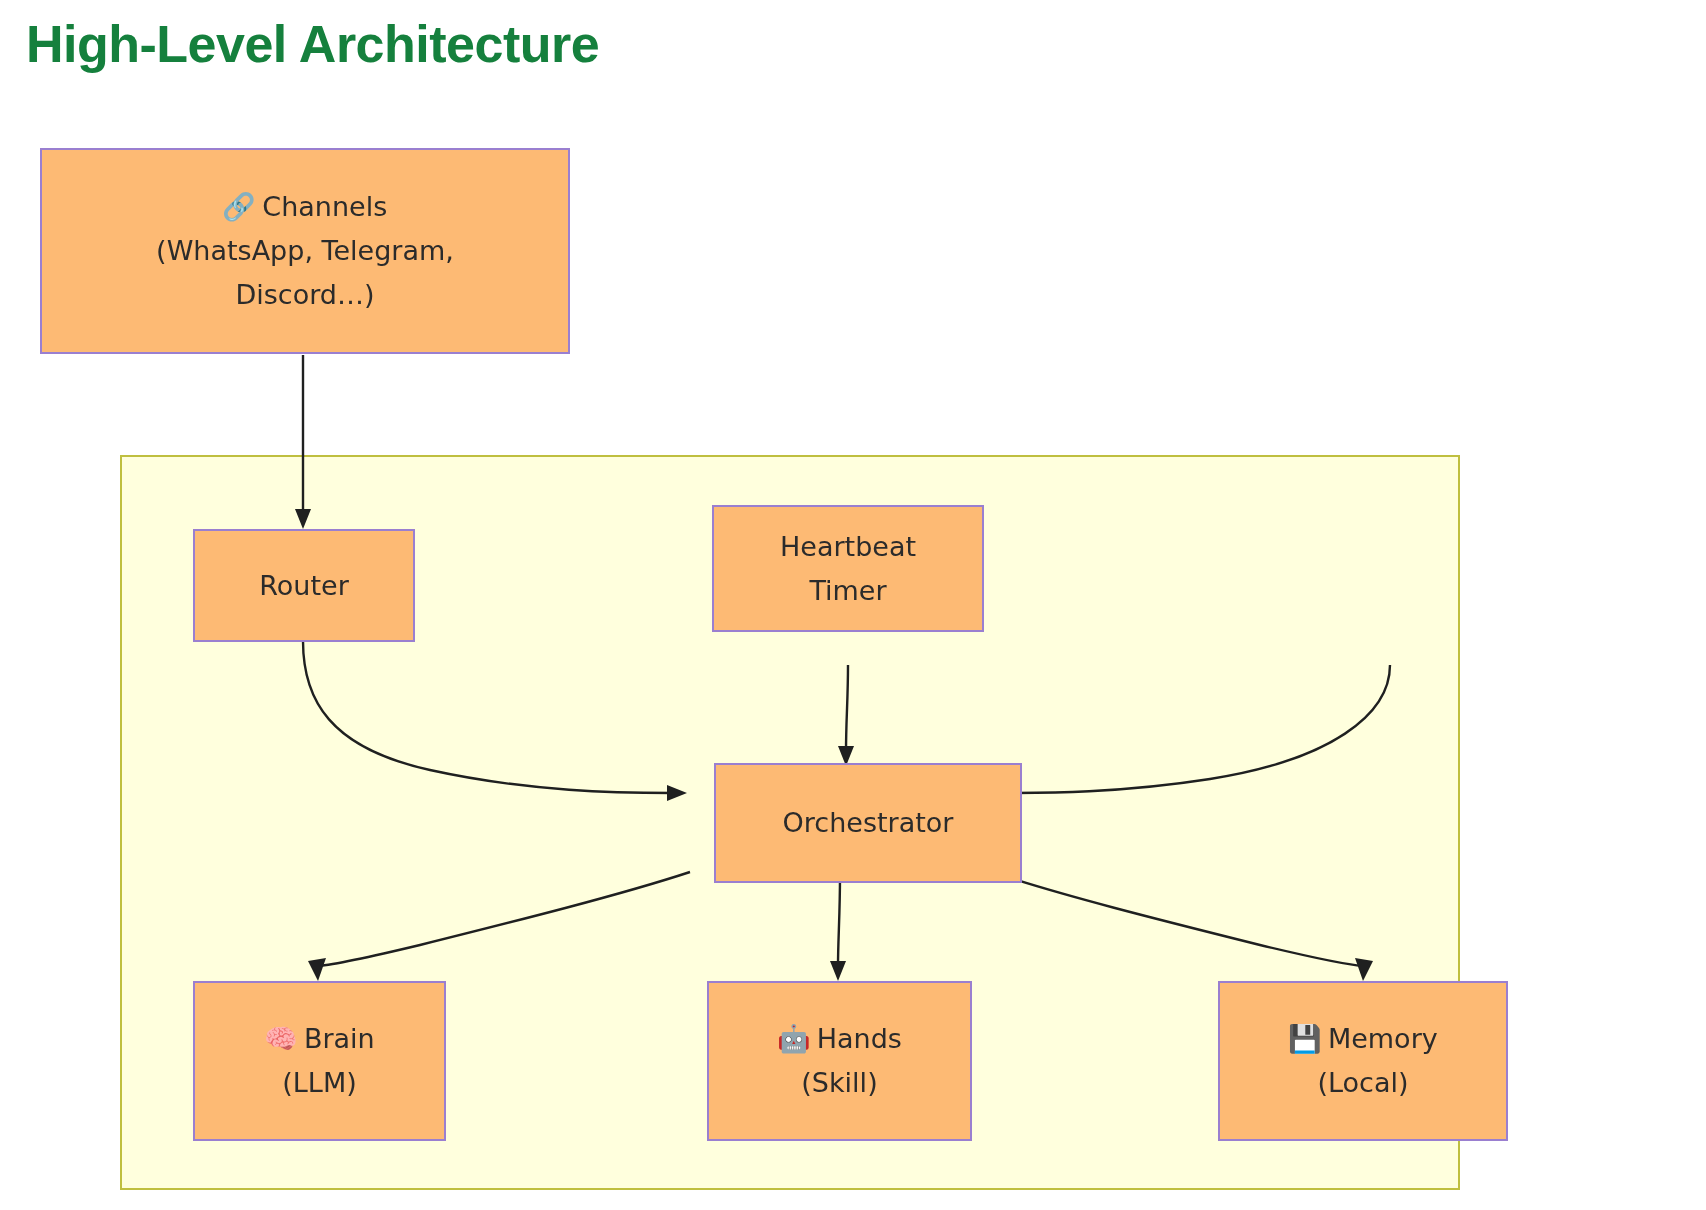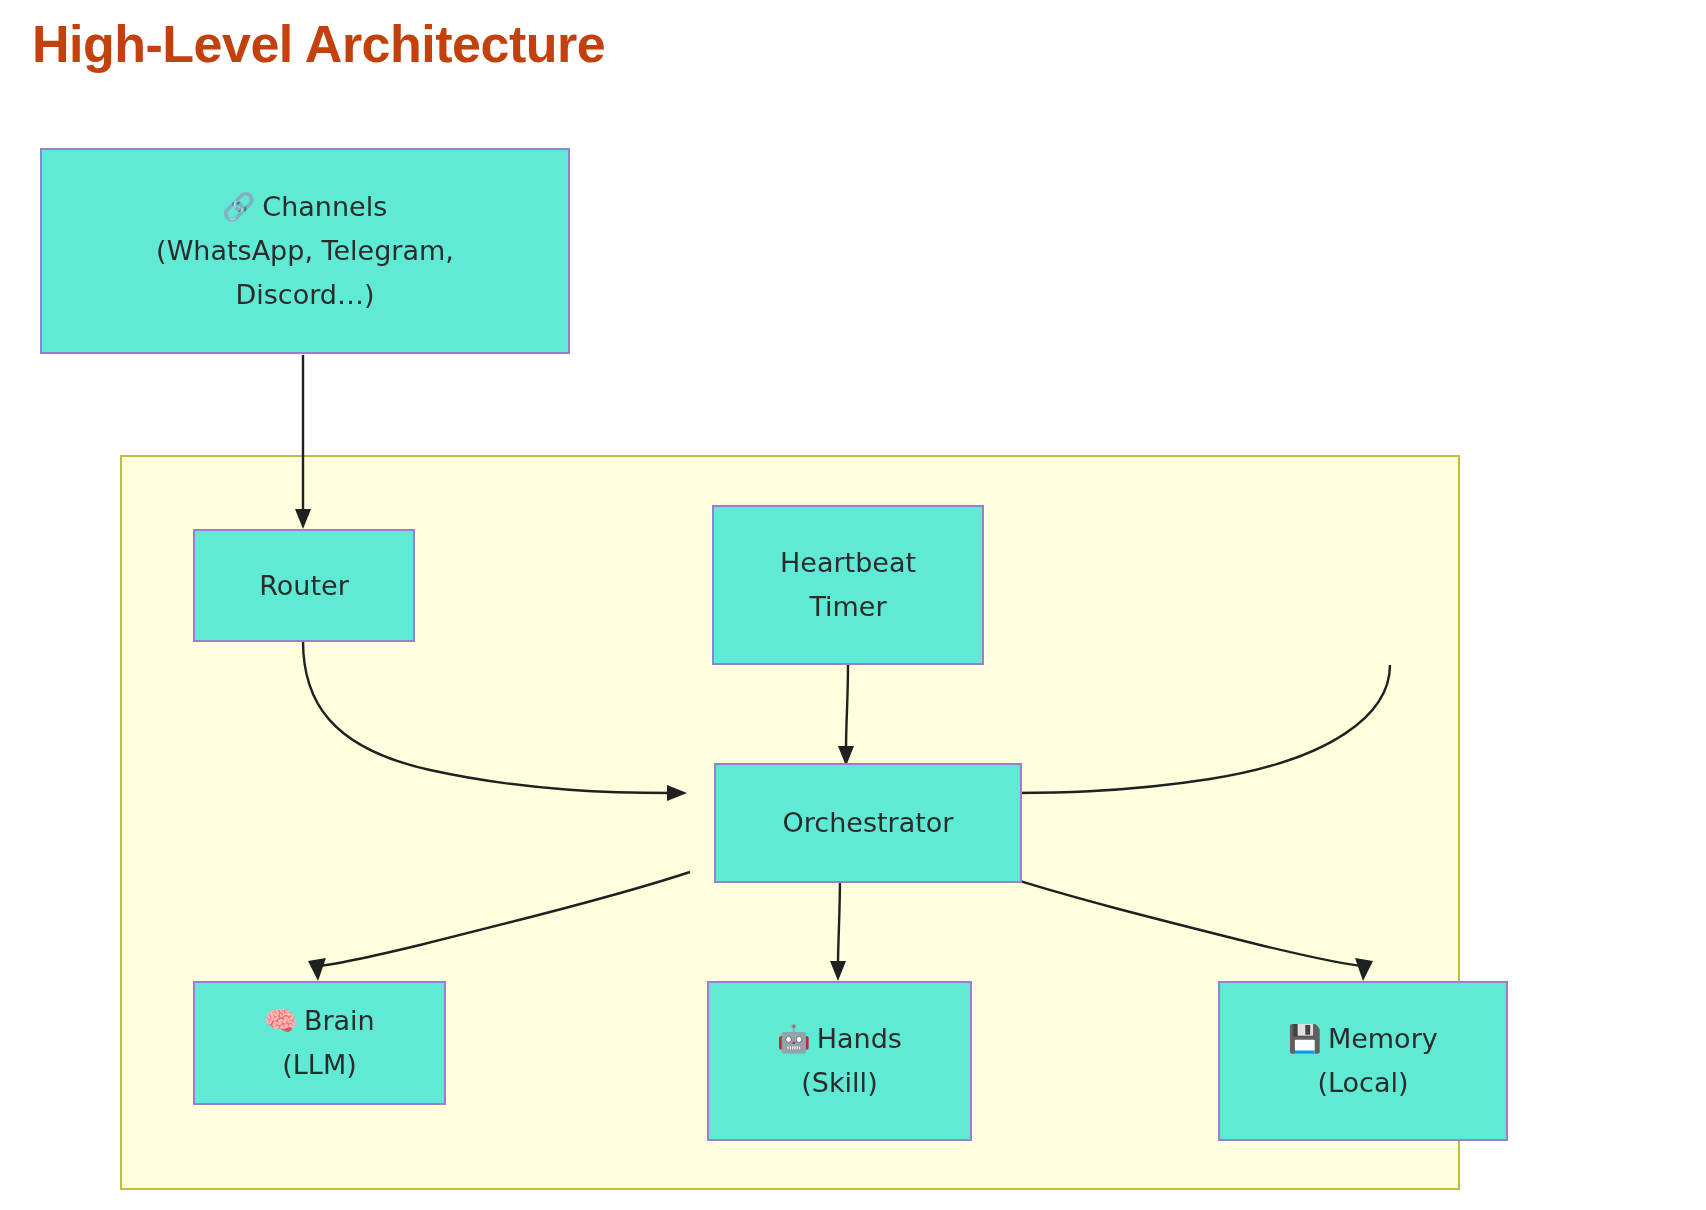--- a/index.html
+++ b/index.html
@@ -10,27 +10,27 @@
   body {
     width: 1706px;
     height: 1210px;
     position: relative;
     font-family: "DejaVu Sans", "Liberation Sans", sans-serif;
     overflow: hidden;
   }
 
   #page-title {
     position: absolute;
-    left: 32px;
+    left: 26px;
     top: 14px;
     font-family: "Liberation Sans", "DejaVu Sans", sans-serif;
     font-size: 52px;
     font-weight: bold;
     letter-spacing: -0.5px;
-    color: #c2410c;
+    color: #15803d;
     white-space: nowrap;
   }
 
   #diagram {
     position: absolute;
     left: 0;
     top: 0;
     width: 1706px;
     height: 1210px;
   }
@@ -51,21 +51,21 @@
     line-height: 1.7;
   }
   .subgraph-label .sg-sub {
     display: block;
     font-size: 26px;
   }
 
   
   .node {
     position: absolute;
-    background: #5eead4;
+    background: #fdba74;
     border: 2px solid #9a7fd0;
     box-sizing: border-box;
     display: flex;
     flex-direction: column;
     align-items: center;
     justify-content: center;
     color: #2b2b2b;
     font-size: 27px;
     line-height: 1.62;
     text-align: center;
@@ -134,31 +134,31 @@
   <div class="node" style="left:40px; top:148px; width:530px; height:206px;">
     <span class="line"><span class="emoji">🔗</span><span>Channels</span></span>
     <span class="line">(WhatsApp, Telegram,</span>
     <span class="line">Discord…)</span>
   </div>
 
   <div class="node" style="left:193px; top:529px; width:222px; height:113px;">
     <span class="line">Router</span>
   </div>
 
-  <div class="node" style="left:712px; top:505px; width:272px; height:160px;">
+  <div class="node" style="left:712px; top:505px; width:272px; height:127px;">
     <span class="line">Heartbeat</span>
     <span class="line">Timer</span>
   </div>
 
 
   <div class="node" style="left:686px; top:763px; width:308px; height:120px;margin-left:28px;">
     <span class="line">Orchestrator</span>
   </div>
 
-  <div class="node" style="left:193px; top:981px; width:253px; height:124px;">
+  <div class="node" style="left:193px; top:981px; width:253px; height:160px;">
     <span class="line"><span class="emoji">🧠</span><span>Brain</span></span>
     <span class="line">(LLM)</span>
   </div>
 
   <div class="node" style="left:707px; top:981px; width:265px; height:160px;">
     <span class="line"><span class="emoji">🤖</span><span>Hands</span></span>
     <span class="line">(Skill)</span>
   </div>
 
   <div class="node" style="left:1218px; top:981px; width:290px; height:160px;">

